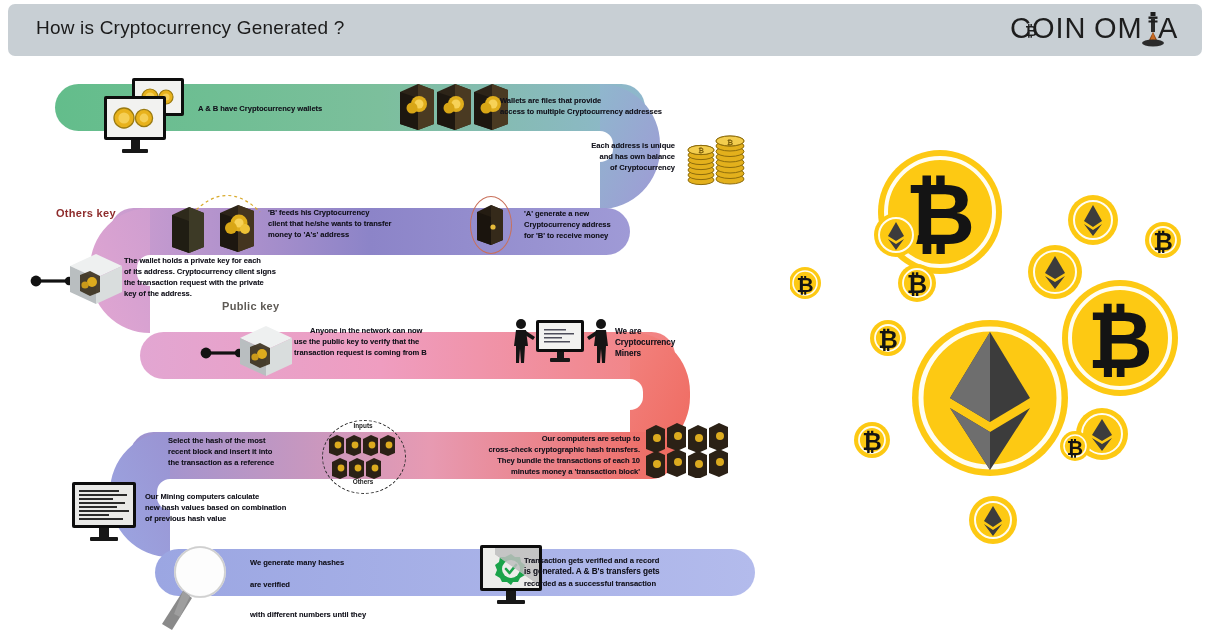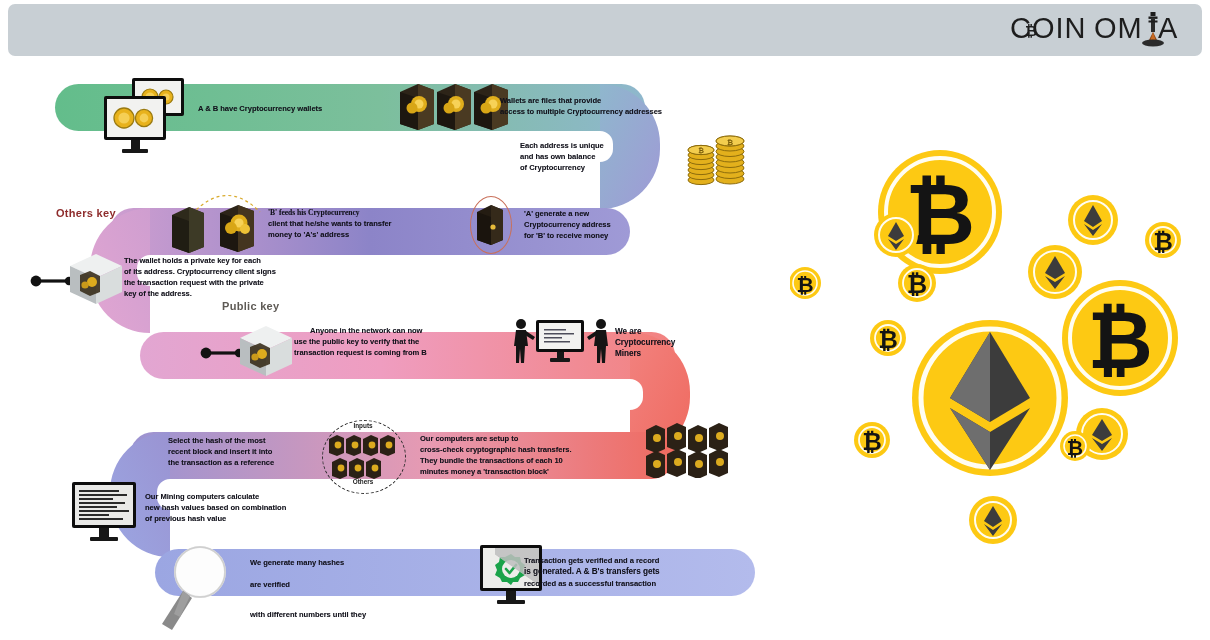--- a/index.html
+++ b/index.html
@@ -31,21 +31,21 @@
 
   
   .txt{
     position:absolute;
     font-size:7.6px;line-height:9.6px;
     color:#12121c;font-weight:bold;
     letter-spacing:-0.05px;
     text-shadow:0 0 .6px rgba(0,0,0,.25);
   }
   .txt.big{font-size:8.2px;line-height:10.4px;}
-  .txt.rgt{text-align:left;}
+  .txt.rgt{text-align:right;}
 
   .keylabel{
     position:absolute;font-size:11px;font-weight:bold;
     color:#8e2c2c;letter-spacing:.3px;
   }
   .keylabel.pub{color:#5e5a55;}
 
   .roundlbl{
     position:absolute;font-size:6.4px;font-weight:bold;color:#222;
     text-align:center;
@@ -102,20 +102,21 @@
   
   #coins{position:absolute;left:790px;top:140px;width:410px;height:420px;}
   #coins svg{display:block;}
 </style>
 </head>
 <body>
 
 <div id="stage">
 
   <div class="header-bar"></div>
+  <div class="header-title">How is Cryptocurrency  Generated ?</div>
 
   <div class="logo">
     <svg width="180" height="40" viewBox="0 0 180 40">
       <text x="2" y="30" font-family="Liberation Sans, sans-serif" font-size="29" font-weight="normal" fill="#1d1d1d" letter-spacing="1">COIN</text>
       <text x="86" y="30" font-family="Liberation Sans, sans-serif" font-size="29" font-weight="normal" fill="#1d1d1d" letter-spacing="1">OM</text>
       <text x="150" y="30" font-family="Liberation Sans, sans-serif" font-size="29" font-weight="normal" fill="#1d1d1d" letter-spacing="1">A</text>
 
       <text x="17" y="28" font-family="Liberation Sans, sans-serif" font-size="15" font-weight="bold" fill="#1d1d1d">₿</text>
 
       <g transform="translate(136,2)">
@@ -315,21 +316,21 @@
       <polygon points="2,11 20,3 36,9 36,44 20,50 2,44" fill="#2d2418"></polygon>
       <polygon points="20,3 36,9 36,44 20,50" fill="#44351f"></polygon>
       <polygon points="2,11 20,17 20,50 2,44" fill="#1d1710"></polygon>
       <circle cx="21" cy="21" r="8.5" fill="#e0ae1c"></circle>
       <circle cx="21" cy="21" r="4.6" fill="#f7d257"></circle>
       <circle cx="13" cy="26" r="6" fill="#d8a616"></circle>
       <circle cx="27" cy="27" r="5" fill="#eec236"></circle>
     </svg>
   </div>
 
-  <div class="txt" style="left:268px;top:208px;width:180px;font-family:Liberation Serif, serif;">'B' feeds his Cryptocurrency</div>
+  <div class="txt" style="left:268px;top:208px;width:180px;">'B' feeds his Cryptocurrency</div>
   <div class="txt" style="left:268px;top:219px;width:180px;">client that he/she wants to transfer</div>
   <div class="txt" style="left:268px;top:230px;width:180px;">money to 'A's' address</div>
 
   <div class="redell" style="left:470px;top:196px;width:40px;height:56px;"></div>
   <div class="wallet" style="left:475px;top:203px;">
     <svg width="30" height="44" viewBox="0 0 30 44">
       <polygon points="2,9 16,2 28,7 28,37 16,42 2,37" fill="#241c12"></polygon>
       <polygon points="16,2 28,7 28,37 16,42" fill="#352a1a"></polygon>
       <polygon points="2,9 16,14 16,42 2,37" fill="#1a140d"></polygon>
       <circle cx="18" cy="24" r="2.6" fill="#e7bb3a"></circle>

